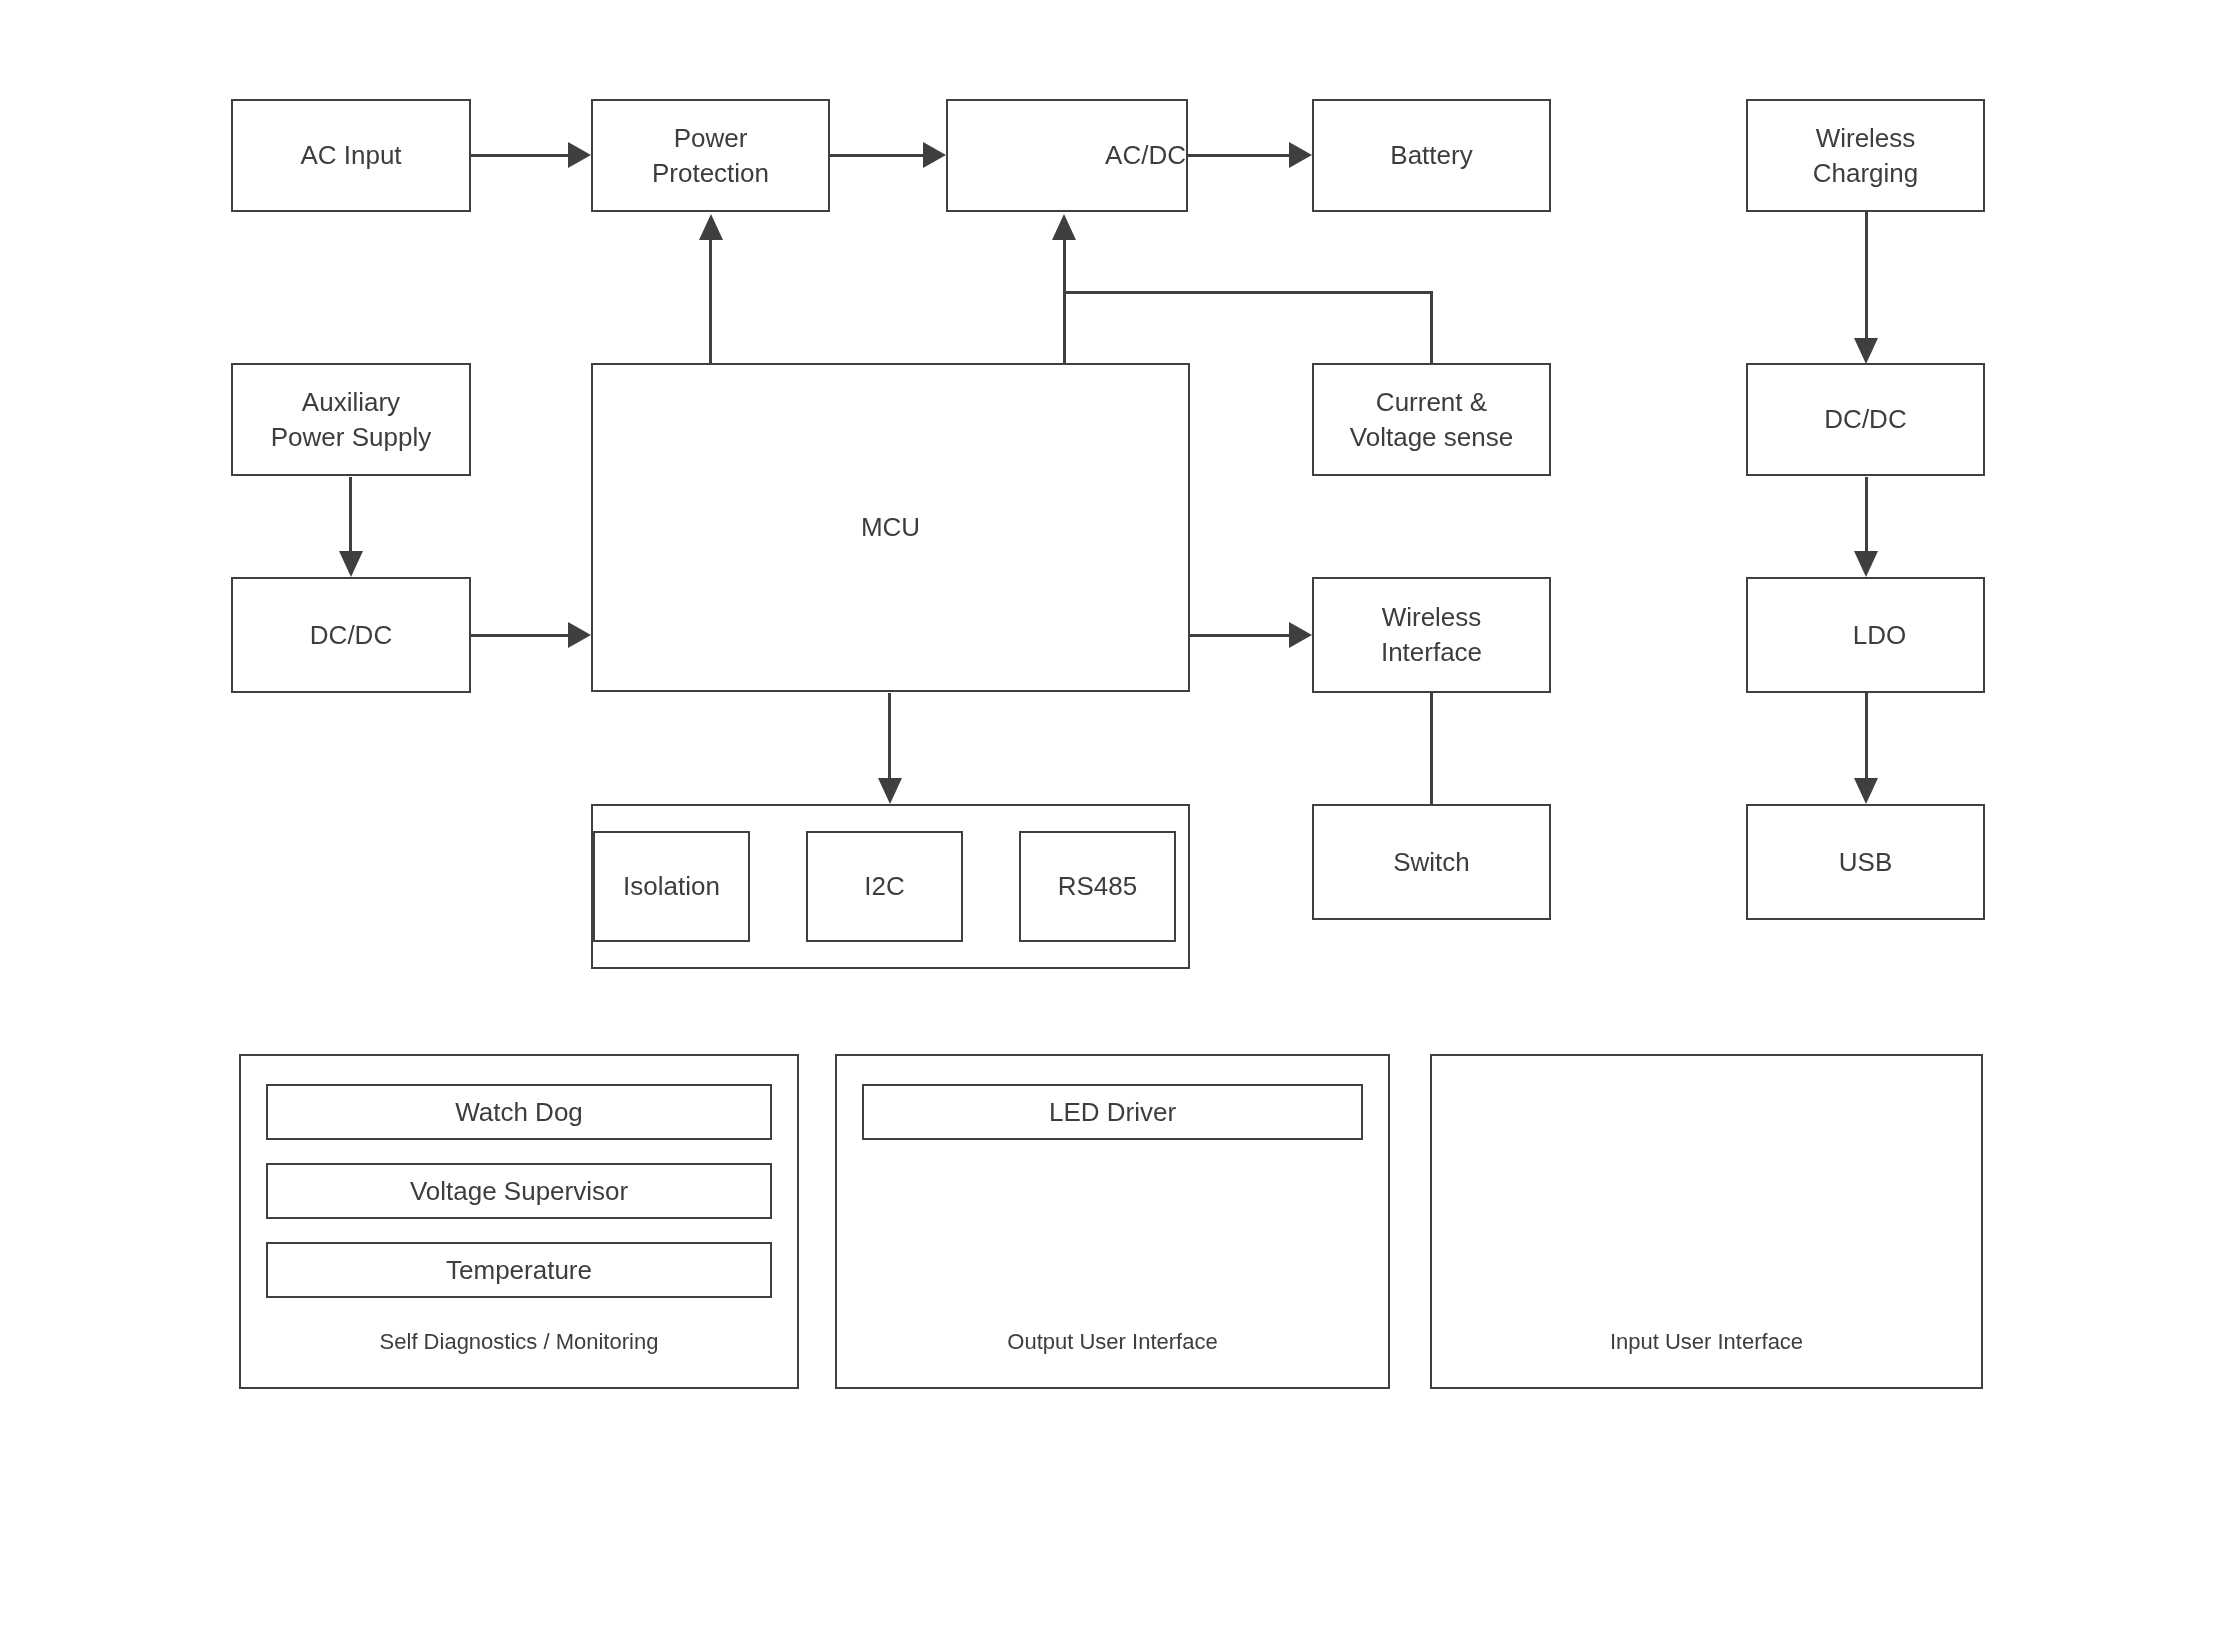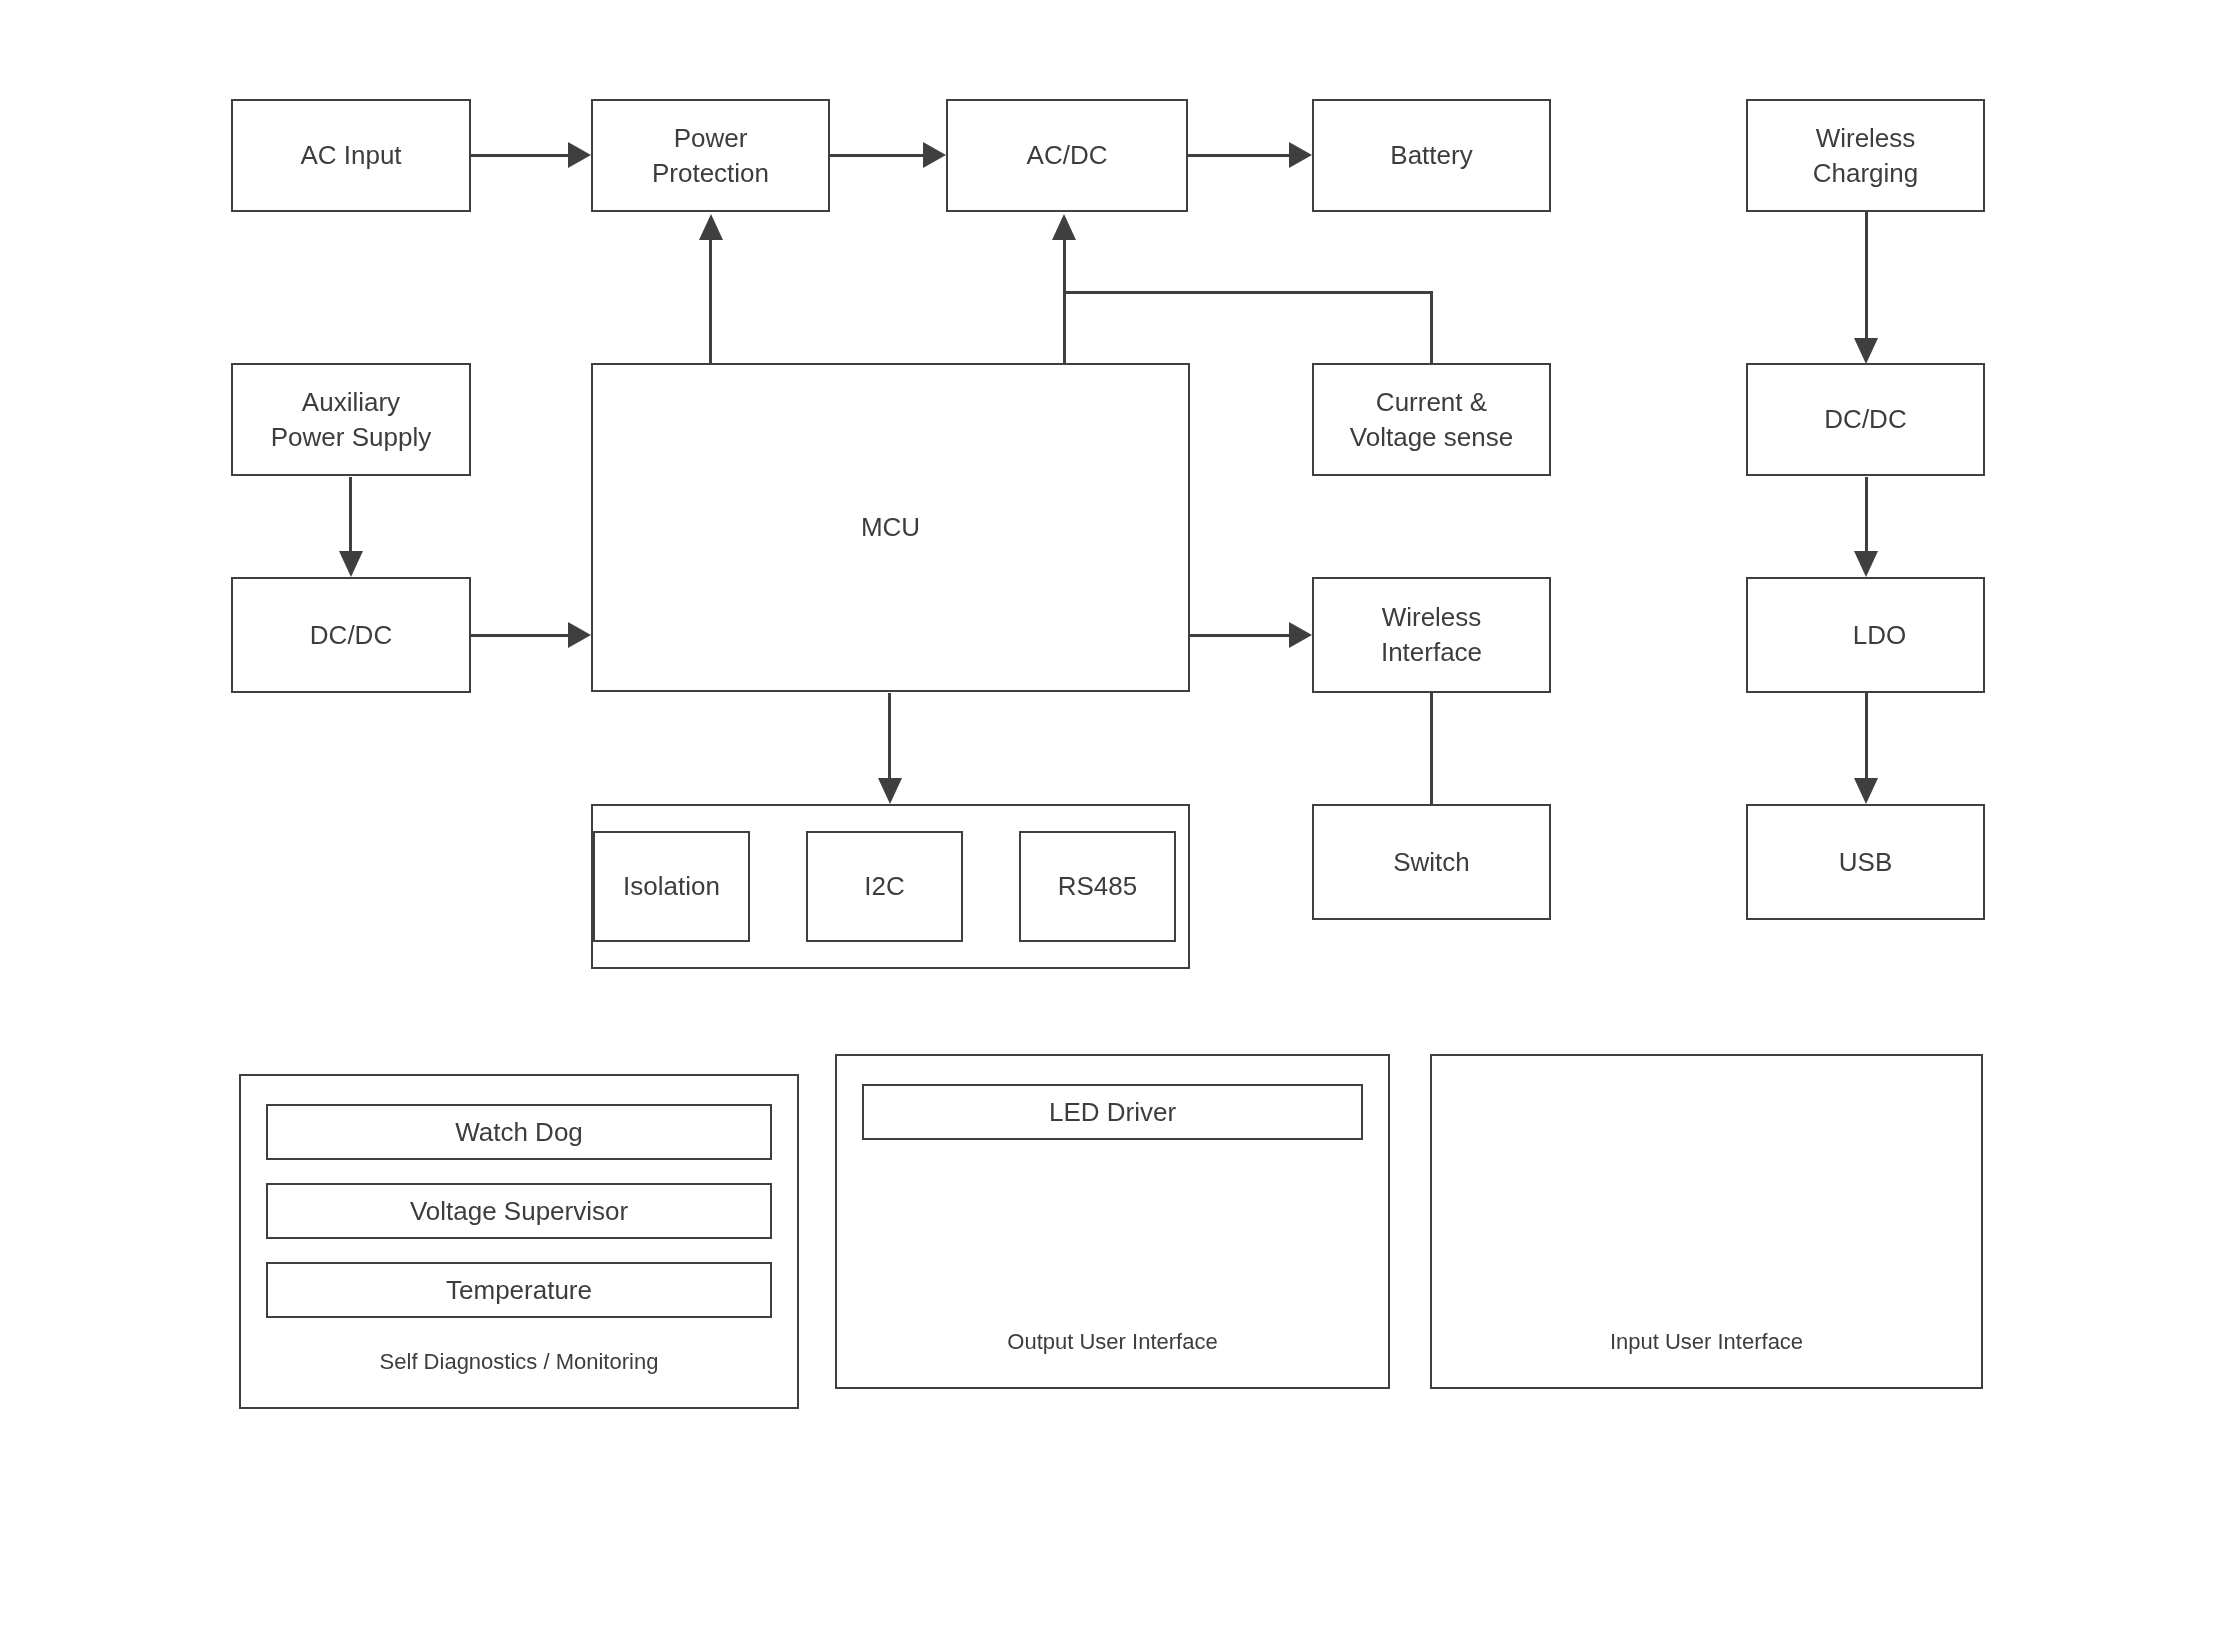--- a/index.html
+++ b/index.html
@@ -68,21 +68,21 @@
 
 <div class="canvas">
 
   <div class="box" style="left:231px;top:99px;width:240px;height:113px;">
     <span>AC Input</span>
   </div>
   <div class="box" style="left:591px;top:99px;width:239px;height:113px;">
     <span>Power
 Protection</span>
   </div>
-  <div class="box" style="left:946px;top:99px;width:242px;height:113px;">
+  <div class="box" style="left:946px;top:99px;width:242px;height:113px;justify-content:flex-end;">
     <span>AC/DC</span>
   </div>
   <div class="box" style="left:1312px;top:99px;width:239px;height:113px;">
     <span>Battery</span>
   </div>
   <div class="box" style="left:1746px;top:99px;width:239px;height:113px;">
     <span>Wireless
 Charging</span>
   </div>
 
@@ -126,21 +126,21 @@
     </div>
   </div>
 
   <div class="box" style="left:1312px;top:804px;width:239px;height:116px;">
     <span>Switch</span>
   </div>
   <div class="box" style="left:1746px;top:804px;width:239px;height:116px;">
     <span>USB</span>
   </div>
 
-  <div class="container-box" style="left:239px;top:1054px;width:560px;height:335px;margin-top:20px;">
+  <div class="container-box" style="left:239px;top:1054px;width:560px;height:335px;">
     <div class="pills">
       <div class="pill">
         <span>Watch Dog</span>
       </div>
       <div class="pill">
         <span>Voltage Supervisor</span>
       </div>
       <div class="pill">
         <span>Temperature</span>
       </div>

